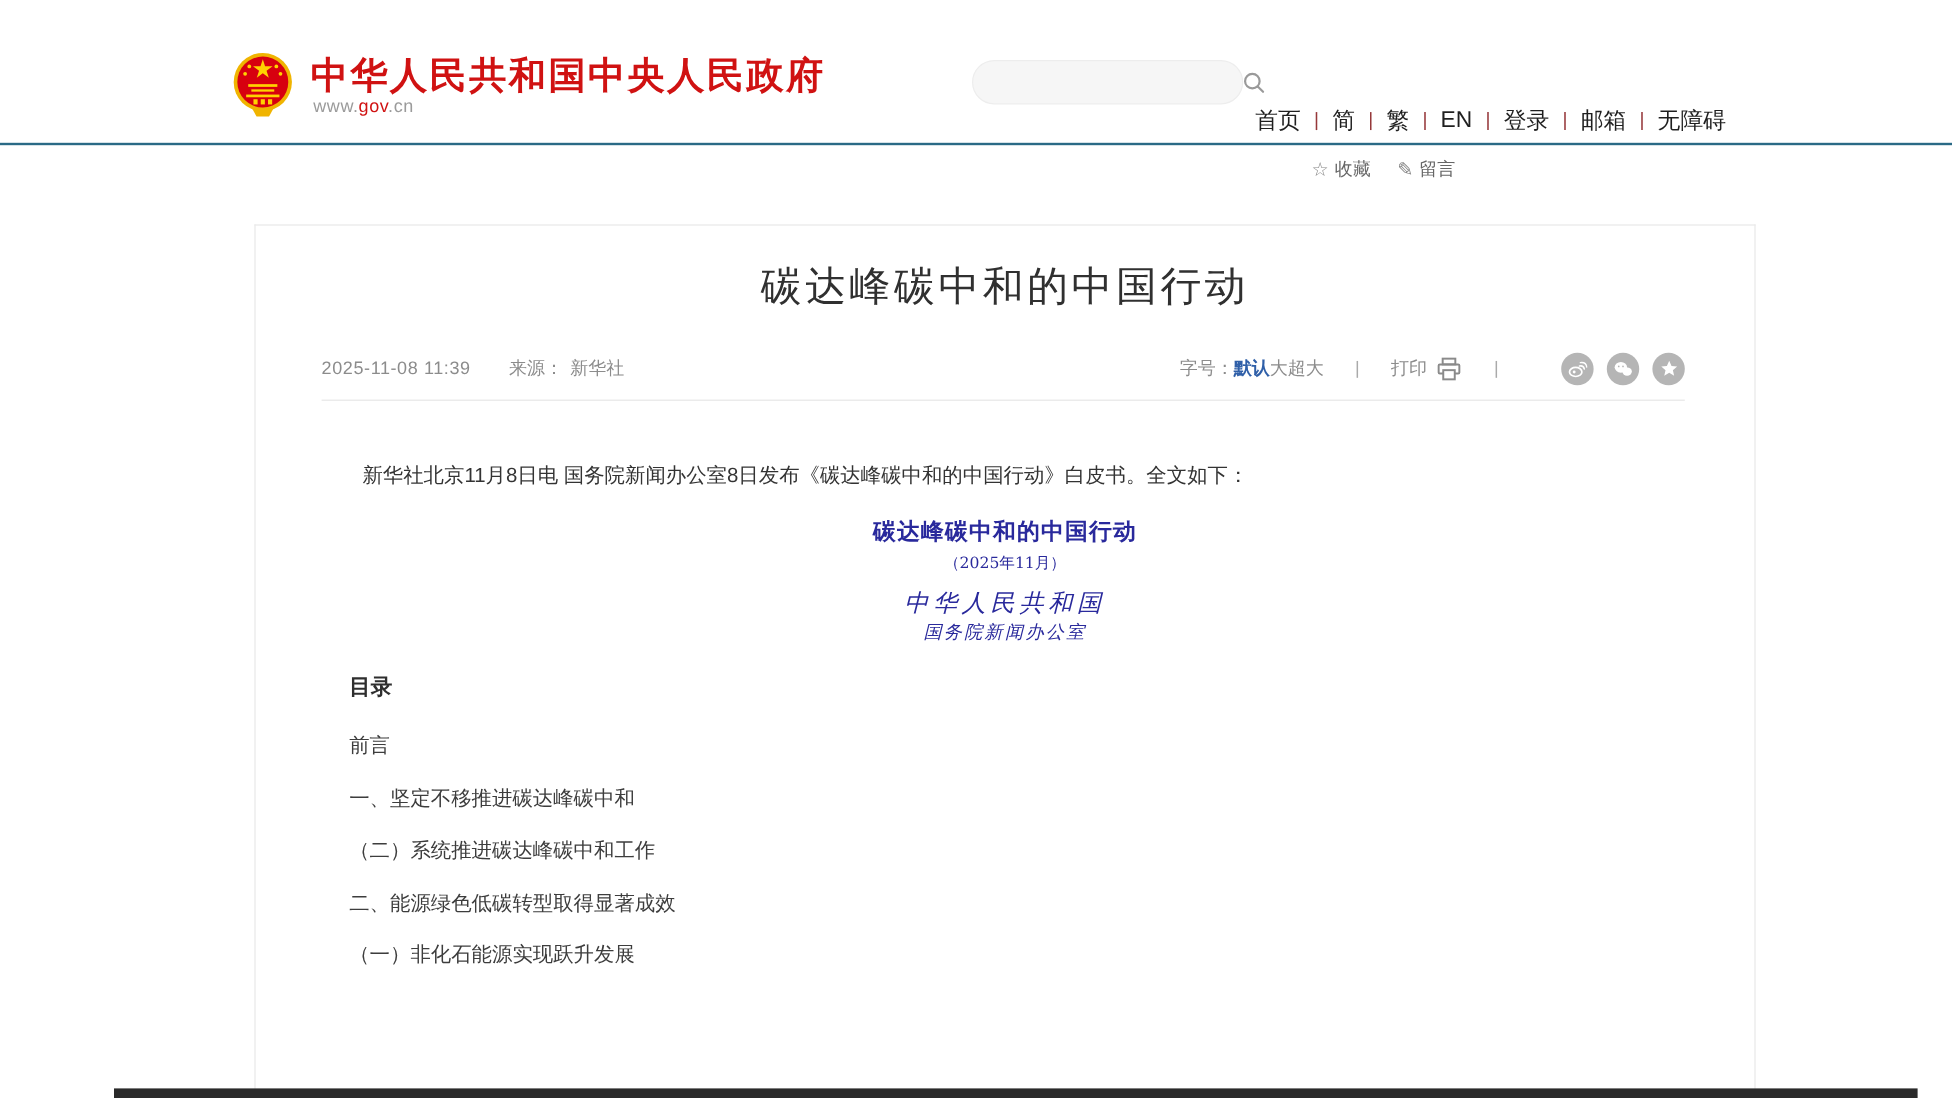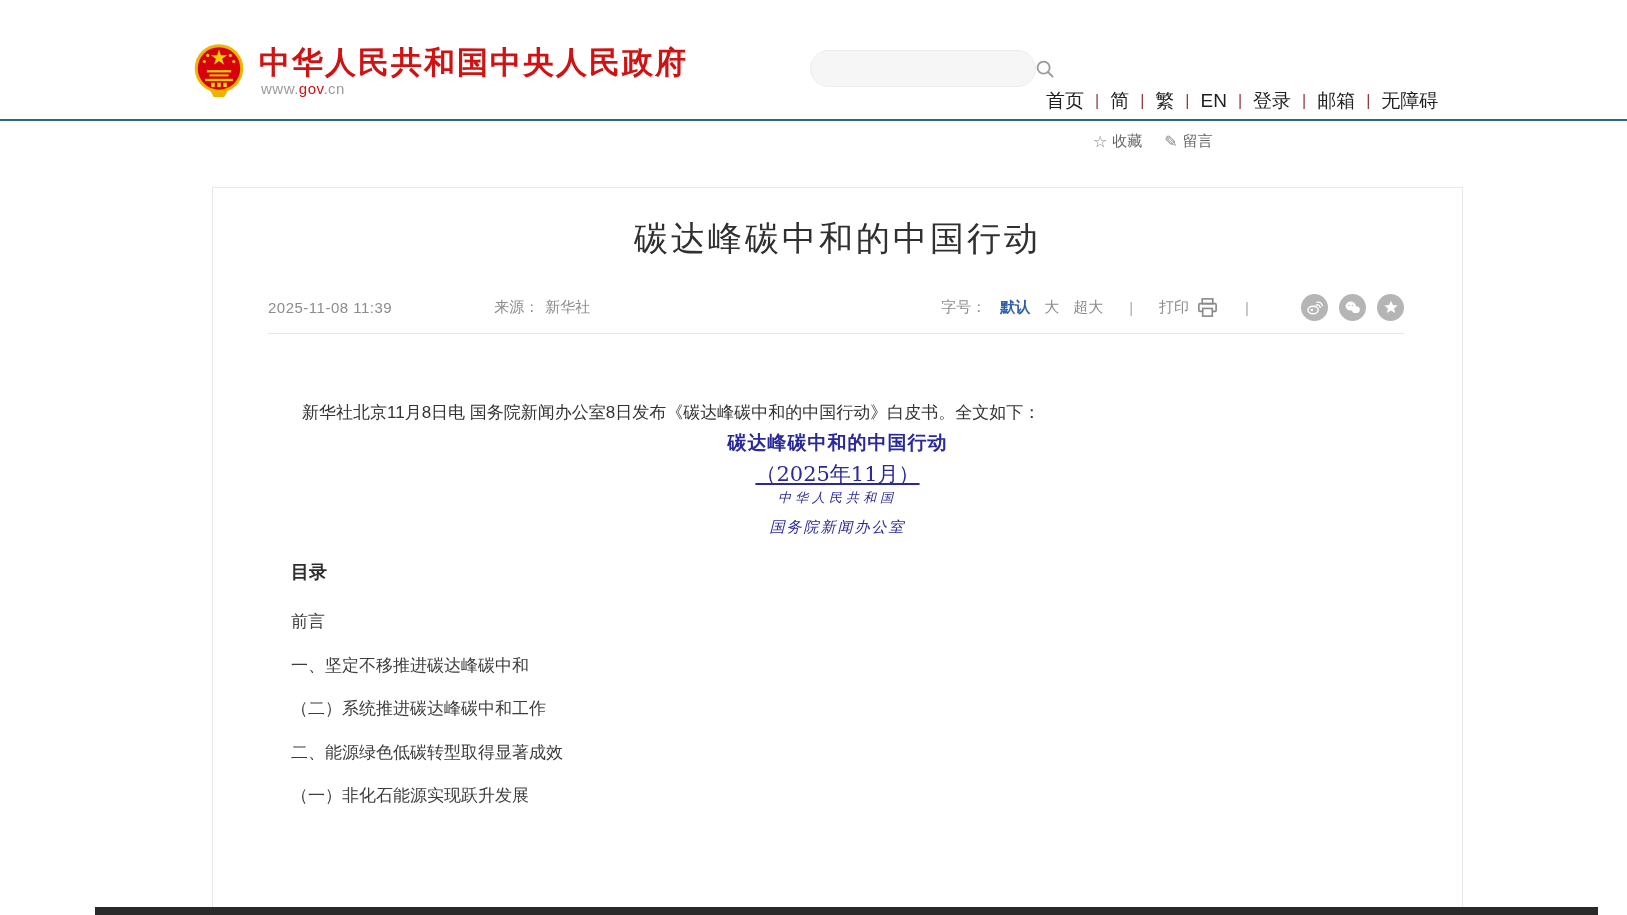--- a/index.html
+++ b/index.html
@@ -55,45 +55,45 @@
     position:absolute; top:28px; left:0; width:100%; text-align:center;
     font-size:34px; color:#303030; letter-spacing:3px; font-weight:normal;
   }
   .meta-row {
     position:absolute; top:104px; left:55px; right:58px; height:30px;
     display:flex; align-items:center; justify-content:space-between;
     font-size:15px; color:#8c8c8c;
   }
   .meta-left { display:flex; align-items:center; }
   .meta-date { letter-spacing:.5px; }
-  .meta-source-label { margin-left:102px; }
+  .meta-source-label { margin-left:32px; }
   .meta-source-value { margin-left:6px; }
   .meta-right { display:flex; align-items:center; }
   .fs-label { color:#8c8c8c; }
-  .fs-option { margin-left:14px; color:#8c8c8c; cursor:pointer; }
+  .fs-option { margin-left:0; color:#8c8c8c; cursor:pointer; }
   .fs-option.active { color:#2f5fa8; font-weight:bold; }
   .meta-sep { margin:0 26px; color:#aaa; }
   .print-wrap { display:flex; align-items:center; gap:7px; cursor:pointer; color:#8c8c8c; }
   .share-group { display:flex; align-items:center; gap:11px; margin-left:26px; }
   .share-icon {
     width:27px; height:27px; border-radius:50%; background:#b5b5b5;
     display:flex; align-items:center; justify-content:center; cursor:pointer;
   }
   .meta-hairline { position:absolute; top:145px; left:55px; right:58px; border-top:1px solid #e6e6e6; }
 
   .lead-paragraph {
-    position:absolute; top:212px; left:55px; right:55px;
+    position:absolute; top:196px; left:55px; right:55px;
     font-size:17px; color:#333; text-indent:34px; line-height:26px;
   }
 
   .doc-line { position:absolute; left:0; width:100%; text-align:center; color:#29299c;
     font-family:"DejaVu Serif","Liberation Serif",serif; }
   .doc-title { top:242px; font-size:19px; font-weight:bold; letter-spacing:1px; }
-  .doc-date  { top:272px; font-size:21px;text-decoration:underline; }
-  .doc-issuer1 { top:301px; font-size:13px; font-style:italic; letter-spacing:4px; }
+  .doc-date  { top:272px; font-size:13px; }
+  .doc-issuer1 { top:301px; font-size:20px; font-style:italic; letter-spacing:4px; }
   .doc-issuer2 { top:330px; font-size:15px; font-style:italic; letter-spacing:2px; }
 
   .toc-heading { position:absolute; top:372px; left:78px; font-size:18px; font-weight:bold; color:#2e2e2e; }
   .toc-list { position:absolute; top:412px; left:78px; right:55px; }
   .toc-item { height:43.5px; display:flex; align-items:center; font-size:17px; color:#3d3d3d; }
 
   .bottom-bar { position:absolute; left:95px; top:907px; width:1503px; height:8px; background:#2a2a2a; z-index:5; }
 </style>
 </head>
 <body>

